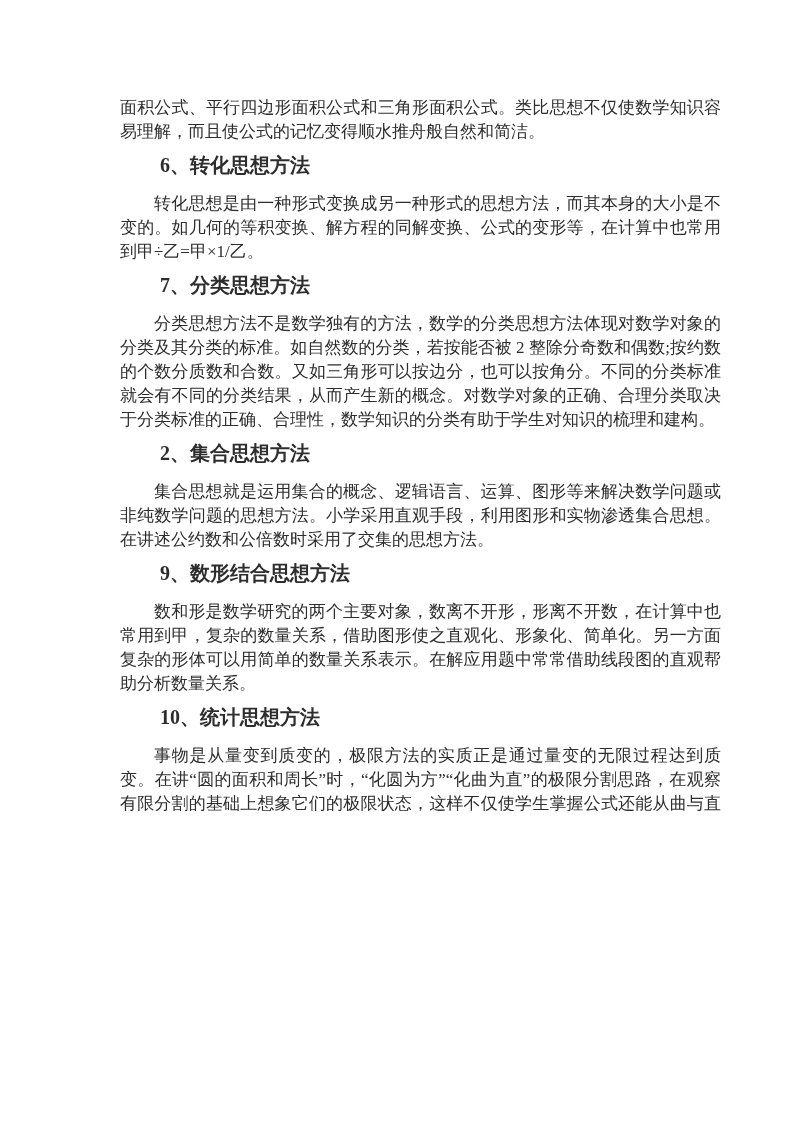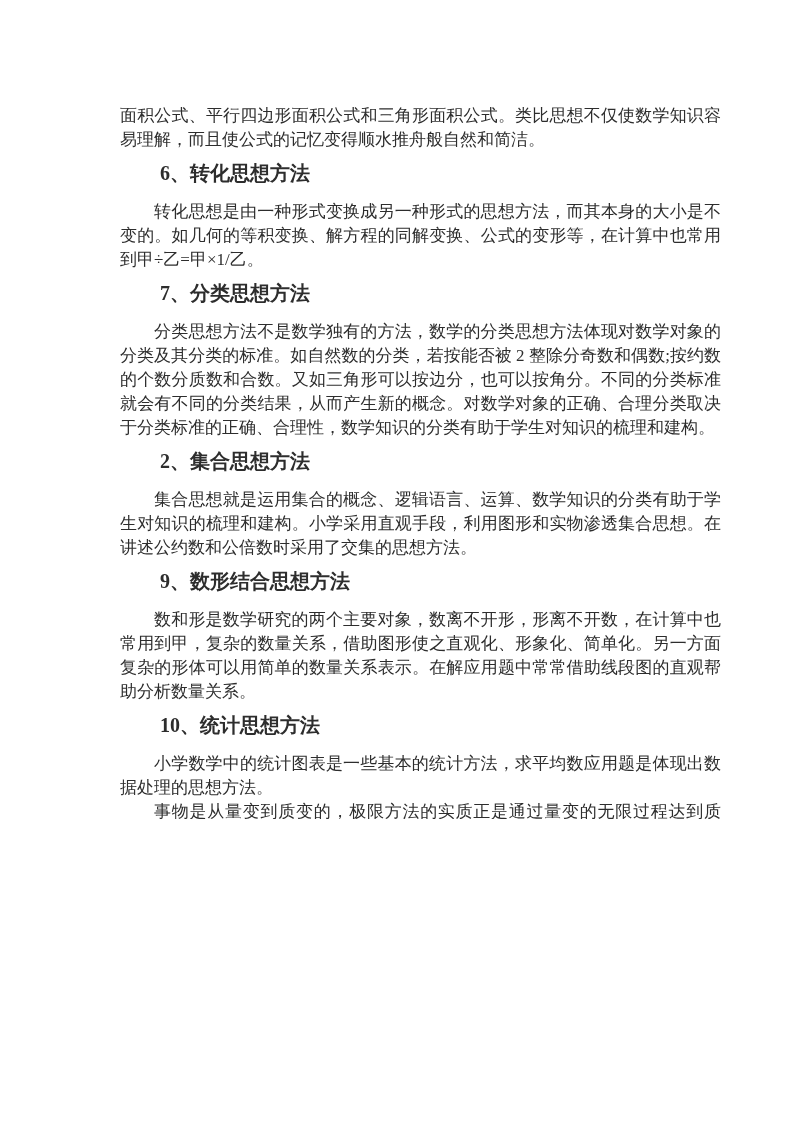--- a/index.html
+++ b/index.html
@@ -13,21 +13,20 @@
     height: 811px;
     background: #ffffff;
     overflow: hidden;
     box-sizing: border-box;
     padding: 96px 72px 0 120px;
     font-family: "Liberation Serif", "DejaVu Serif", serif;
     font-size: 17px;
     line-height: 24px;
     color: #2d2d2d;
     text-align: justify;
-    margin-top: 8px;
   }
   .para {
     margin: 0;
     text-indent: 2em;
   }
   .para.no-indent {
     text-indent: 0;
   }
   .heading {
     margin: 9px 0 15px 0;
@@ -45,24 +44,23 @@
 
   <p class="para no-indent">面积公式、平行四边形面积公式和三角形面积公式。类比思想不仅使数学知识容易理解，而且使公式的记忆变得顺水推舟般自然和简洁。</p>
 
   <h3 class="heading">6、转化思想方法</h3>
   <p class="para">转化思想是由一种形式变换成另一种形式的思想方法，而其本身的大小是不变的。如几何的等积变换、解方程的同解变换、公式的变形等，在计算中也常用到甲÷乙=甲×1/乙。</p>
 
   <h3 class="heading">7、分类思想方法</h3>
   <p class="para">分类思想方法不是数学独有的方法，数学的分类思想方法体现对数学对象的分类及其分类的标准。如自然数的分类，若按能否被 2 整除分奇数和偶数;按约数的个数分质数和合数。又如三角形可以按边分，也可以按角分。不同的分类标准就会有不同的分类结果，从而产生新的概念。对数学对象的正确、合理分类取决于分类标准的正确、合理性，数学知识的分类有助于学生对知识的梳理和建构。</p>
 
   <h3 class="heading">2、集合思想方法</h3>
-  <p class="para">集合思想就是运用集合的概念、逻辑语言、运算、数学知识的分类有助于学生对知识的梳理和建构。小学采用直观手段，利用图形和实物渗透集合思想。在讲述公约数和公倍数时采用了交集的思想方法。</p>
+  <p class="para">集合思想就是运用集合的概念、逻辑语言、运算、图形等来解决数学问题或非纯数学问题的思想方法。小学采用直观手段，利用图形和实物渗透集合思想。在讲述公约数和公倍数时采用了交集的思想方法。</p>
 
   <h3 class="heading">9、数形结合思想方法</h3>
   <p class="para">数和形是数学研究的两个主要对象，数离不开形，形离不开数，在计算中也常用到甲，复杂的数量关系，借助图形使之直观化、形象化、简单化。另一方面复杂的形体可以用简单的数量关系表示。在解应用题中常常借助线段图的直观帮助分析数量关系。</p>
 
   <h3 class="heading">10、统计思想方法</h3>
-  <p class="para">小学数学中的统计图表是一些基本的统计方法，求平均数应用题是体现出数据处理的思想方法。</p>
 
   <p class="para">事物是从量变到质变的，极限方法的实质正是通过量变的无限过程达到质变。在讲“圆的面积和周长”时，“化圆为方”“化曲为直”的极限分割思路，在观察有限分割的基础上想象它们的极限状态，这样不仅使学生掌握公式还能从曲与直的矛盾转化中萌发了无限逼近的极限思想。</p>
 
 
 </div>
 
 </body></html>

